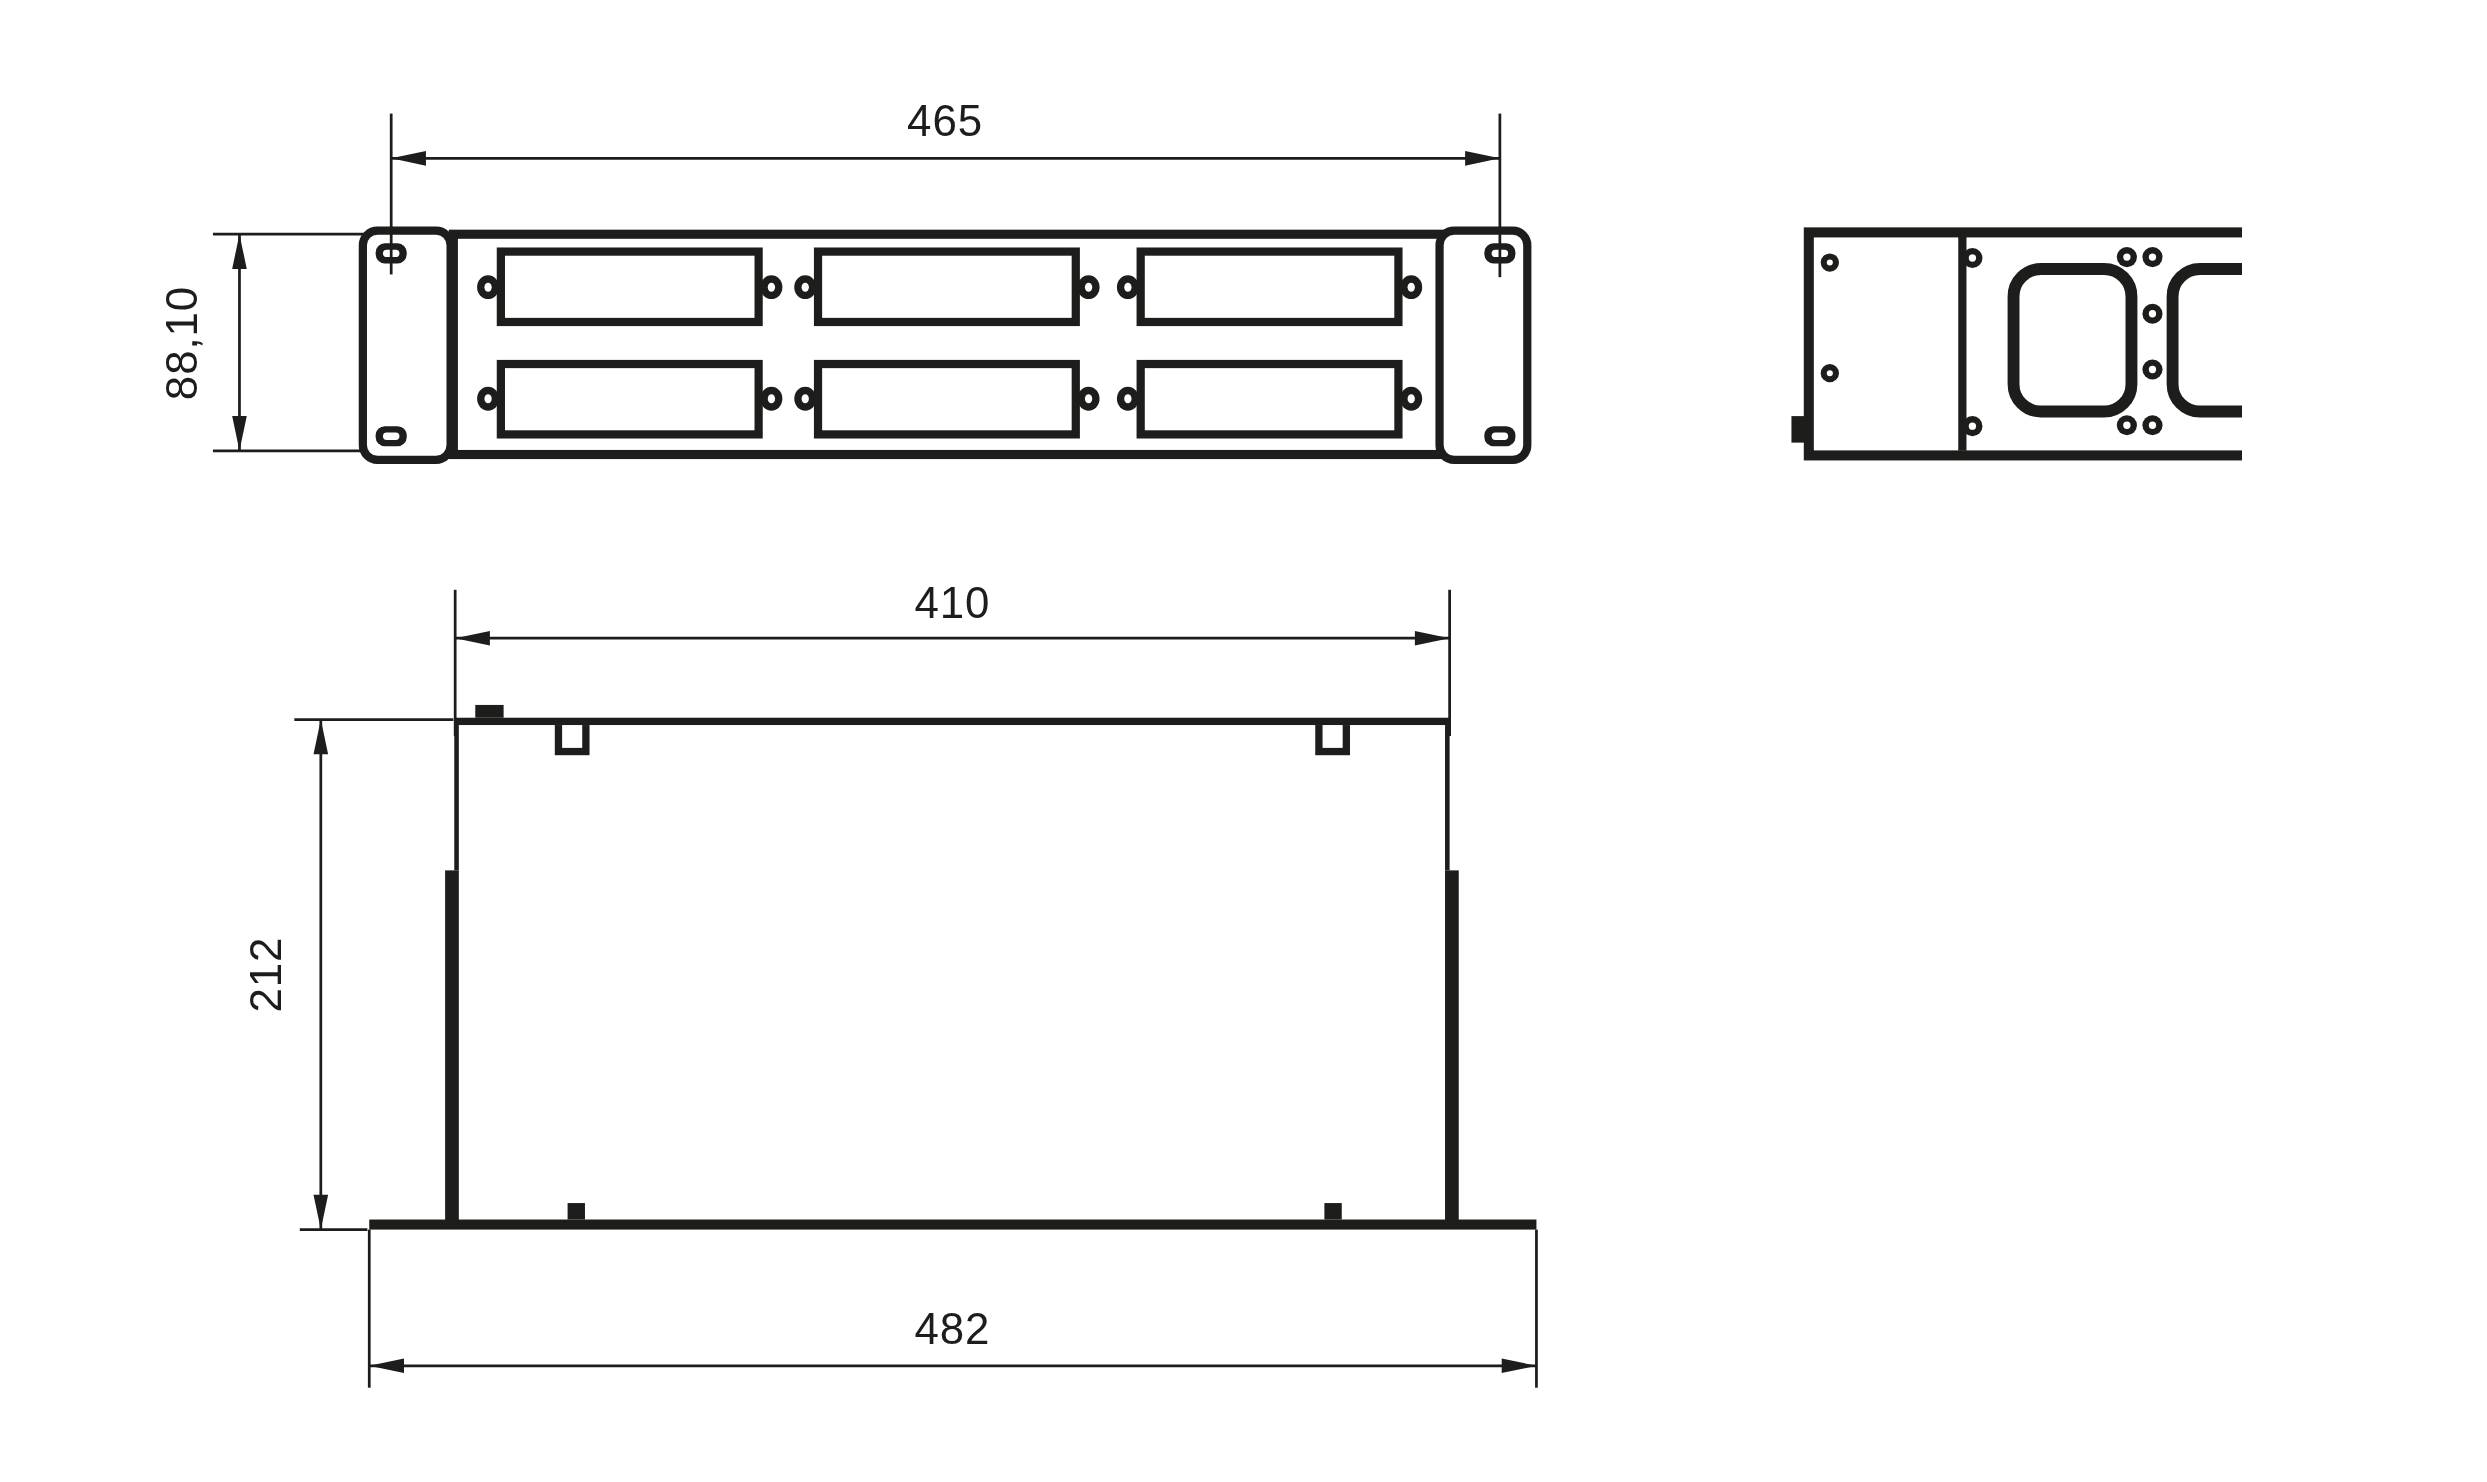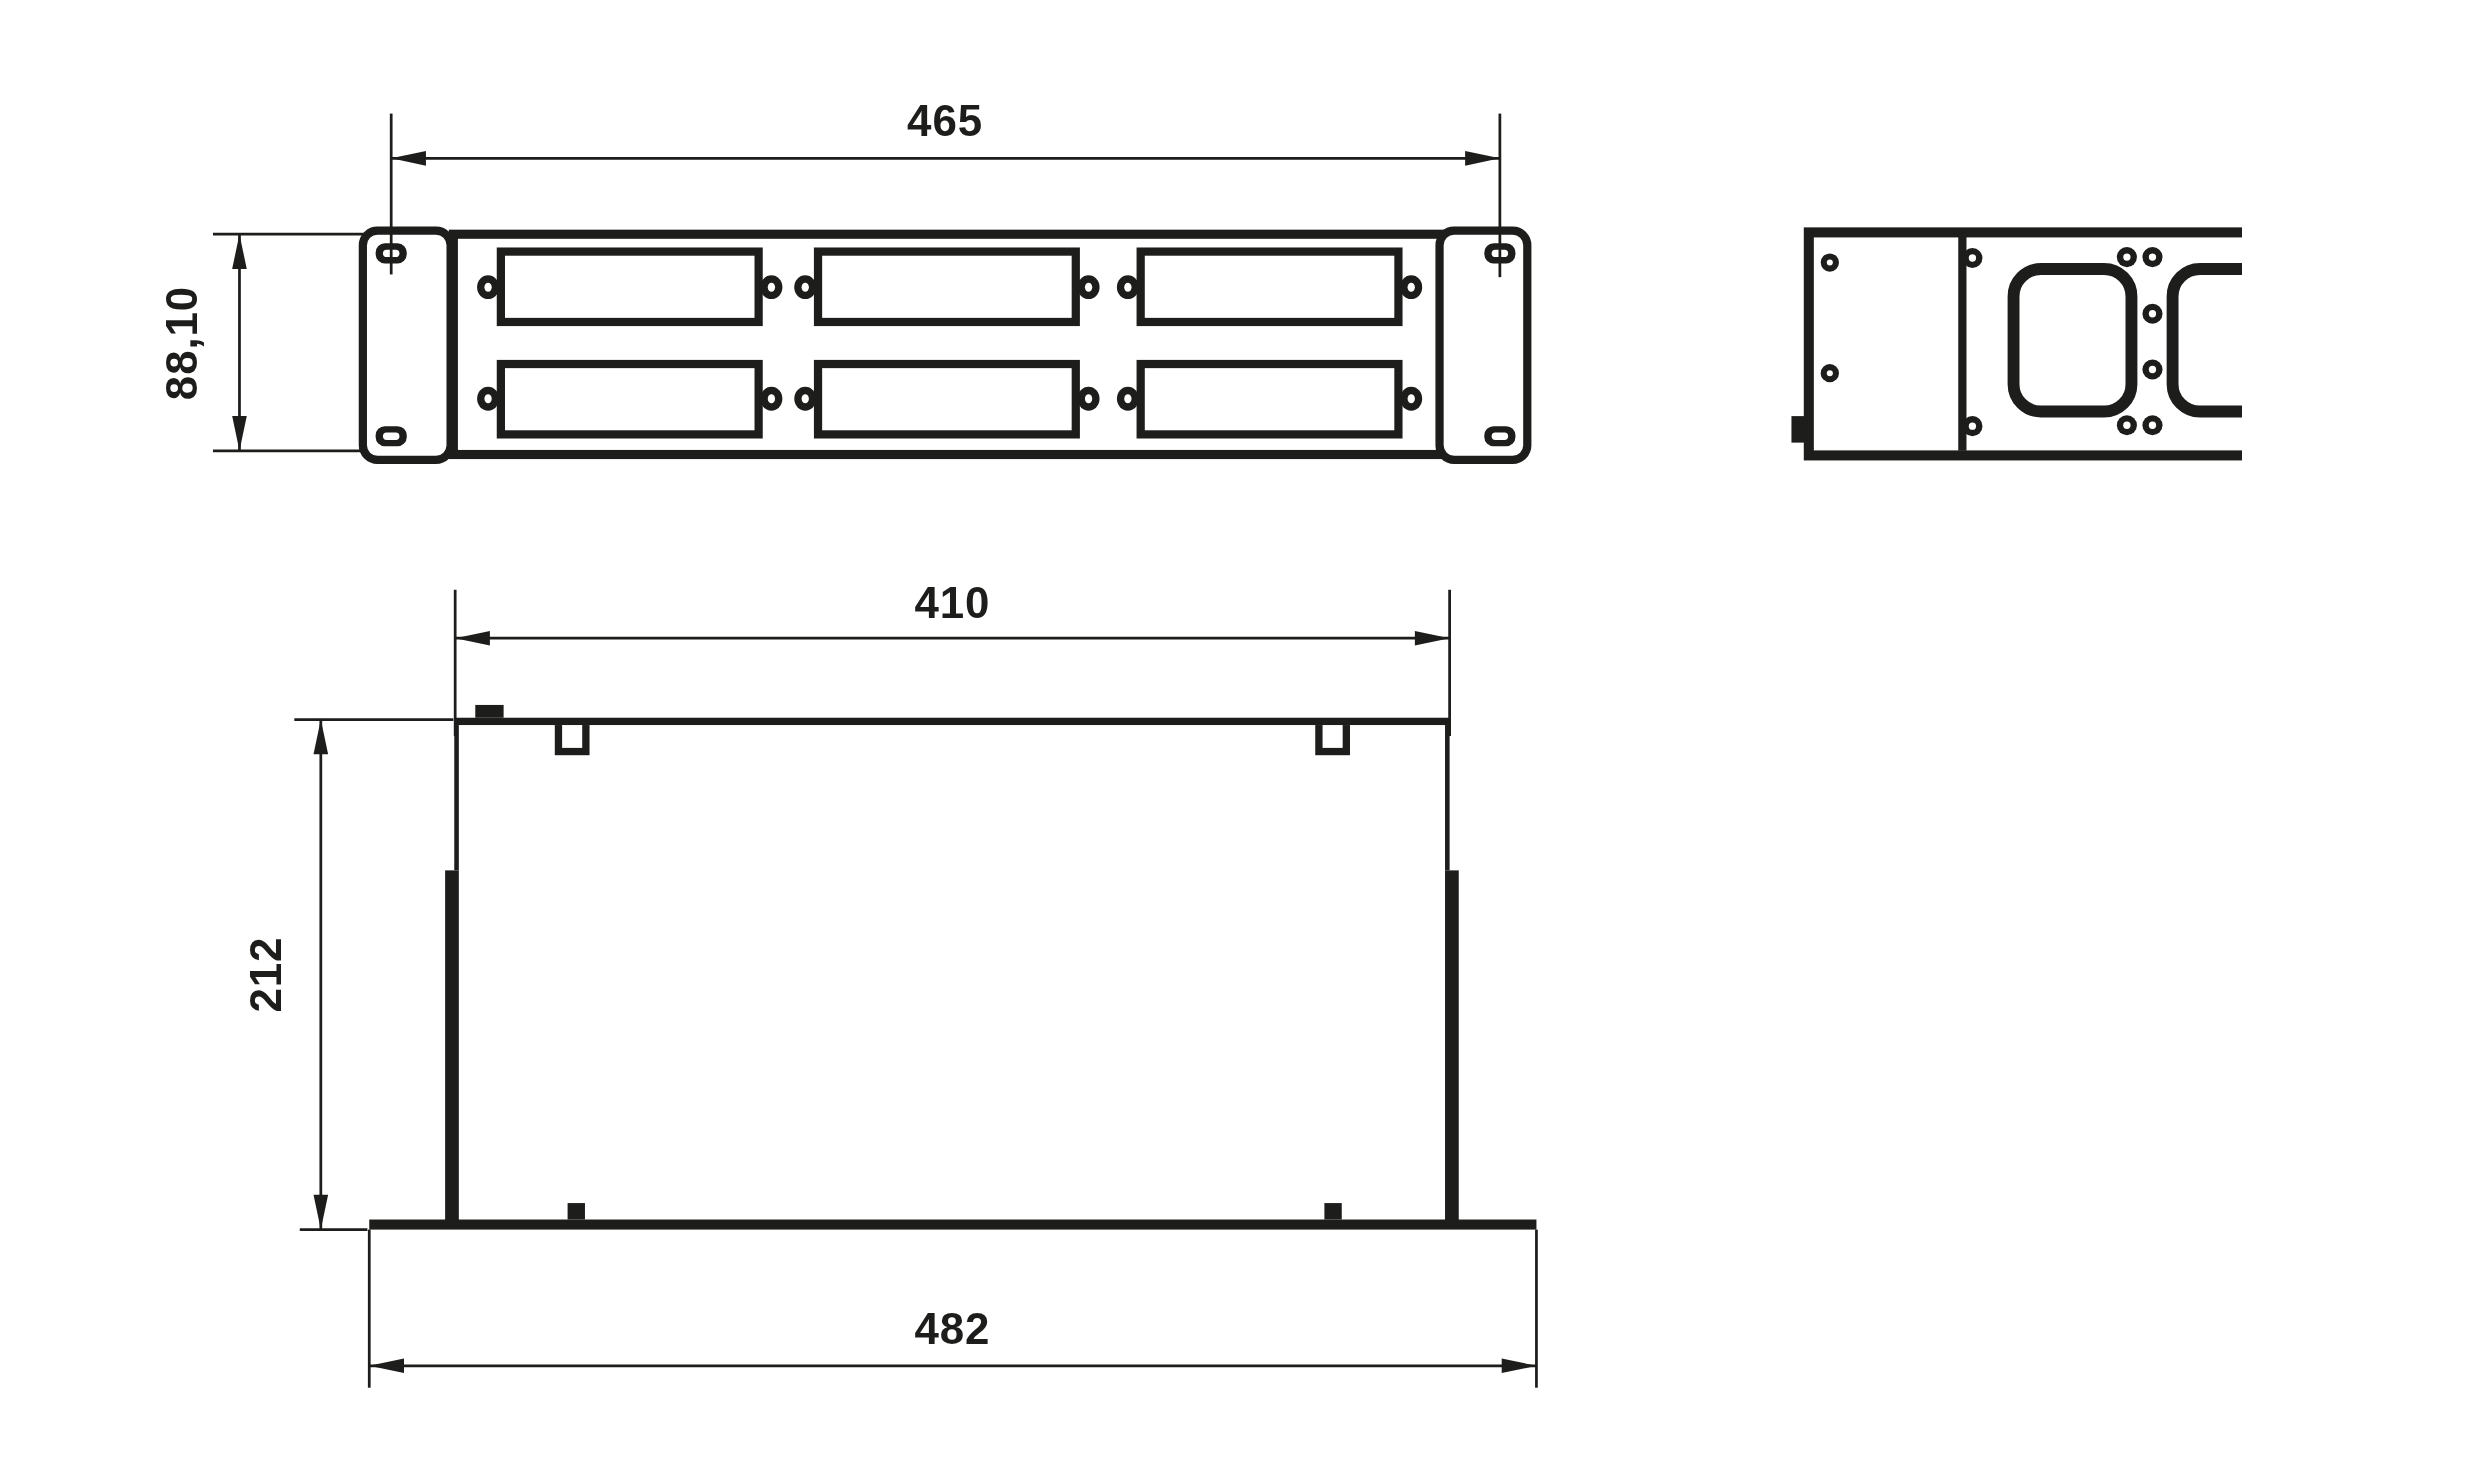--- a/index.html
+++ b/index.html
@@ -6,21 +6,20 @@
     margin: 0;
     padding: 0;
     background: #ffffff;
   }
   .canvas {
     position: relative;
     width: 2242px;
     height: 1483px;
     background: #ffffff;
     overflow: hidden;
-    font-weight: bold;
   }
   svg {
     position: absolute;
     left: 0;
     top: 0;
     display: block;
   }
   .dim-text {
     font-family: "Liberation Sans", sans-serif;
     font-size: 48px;

